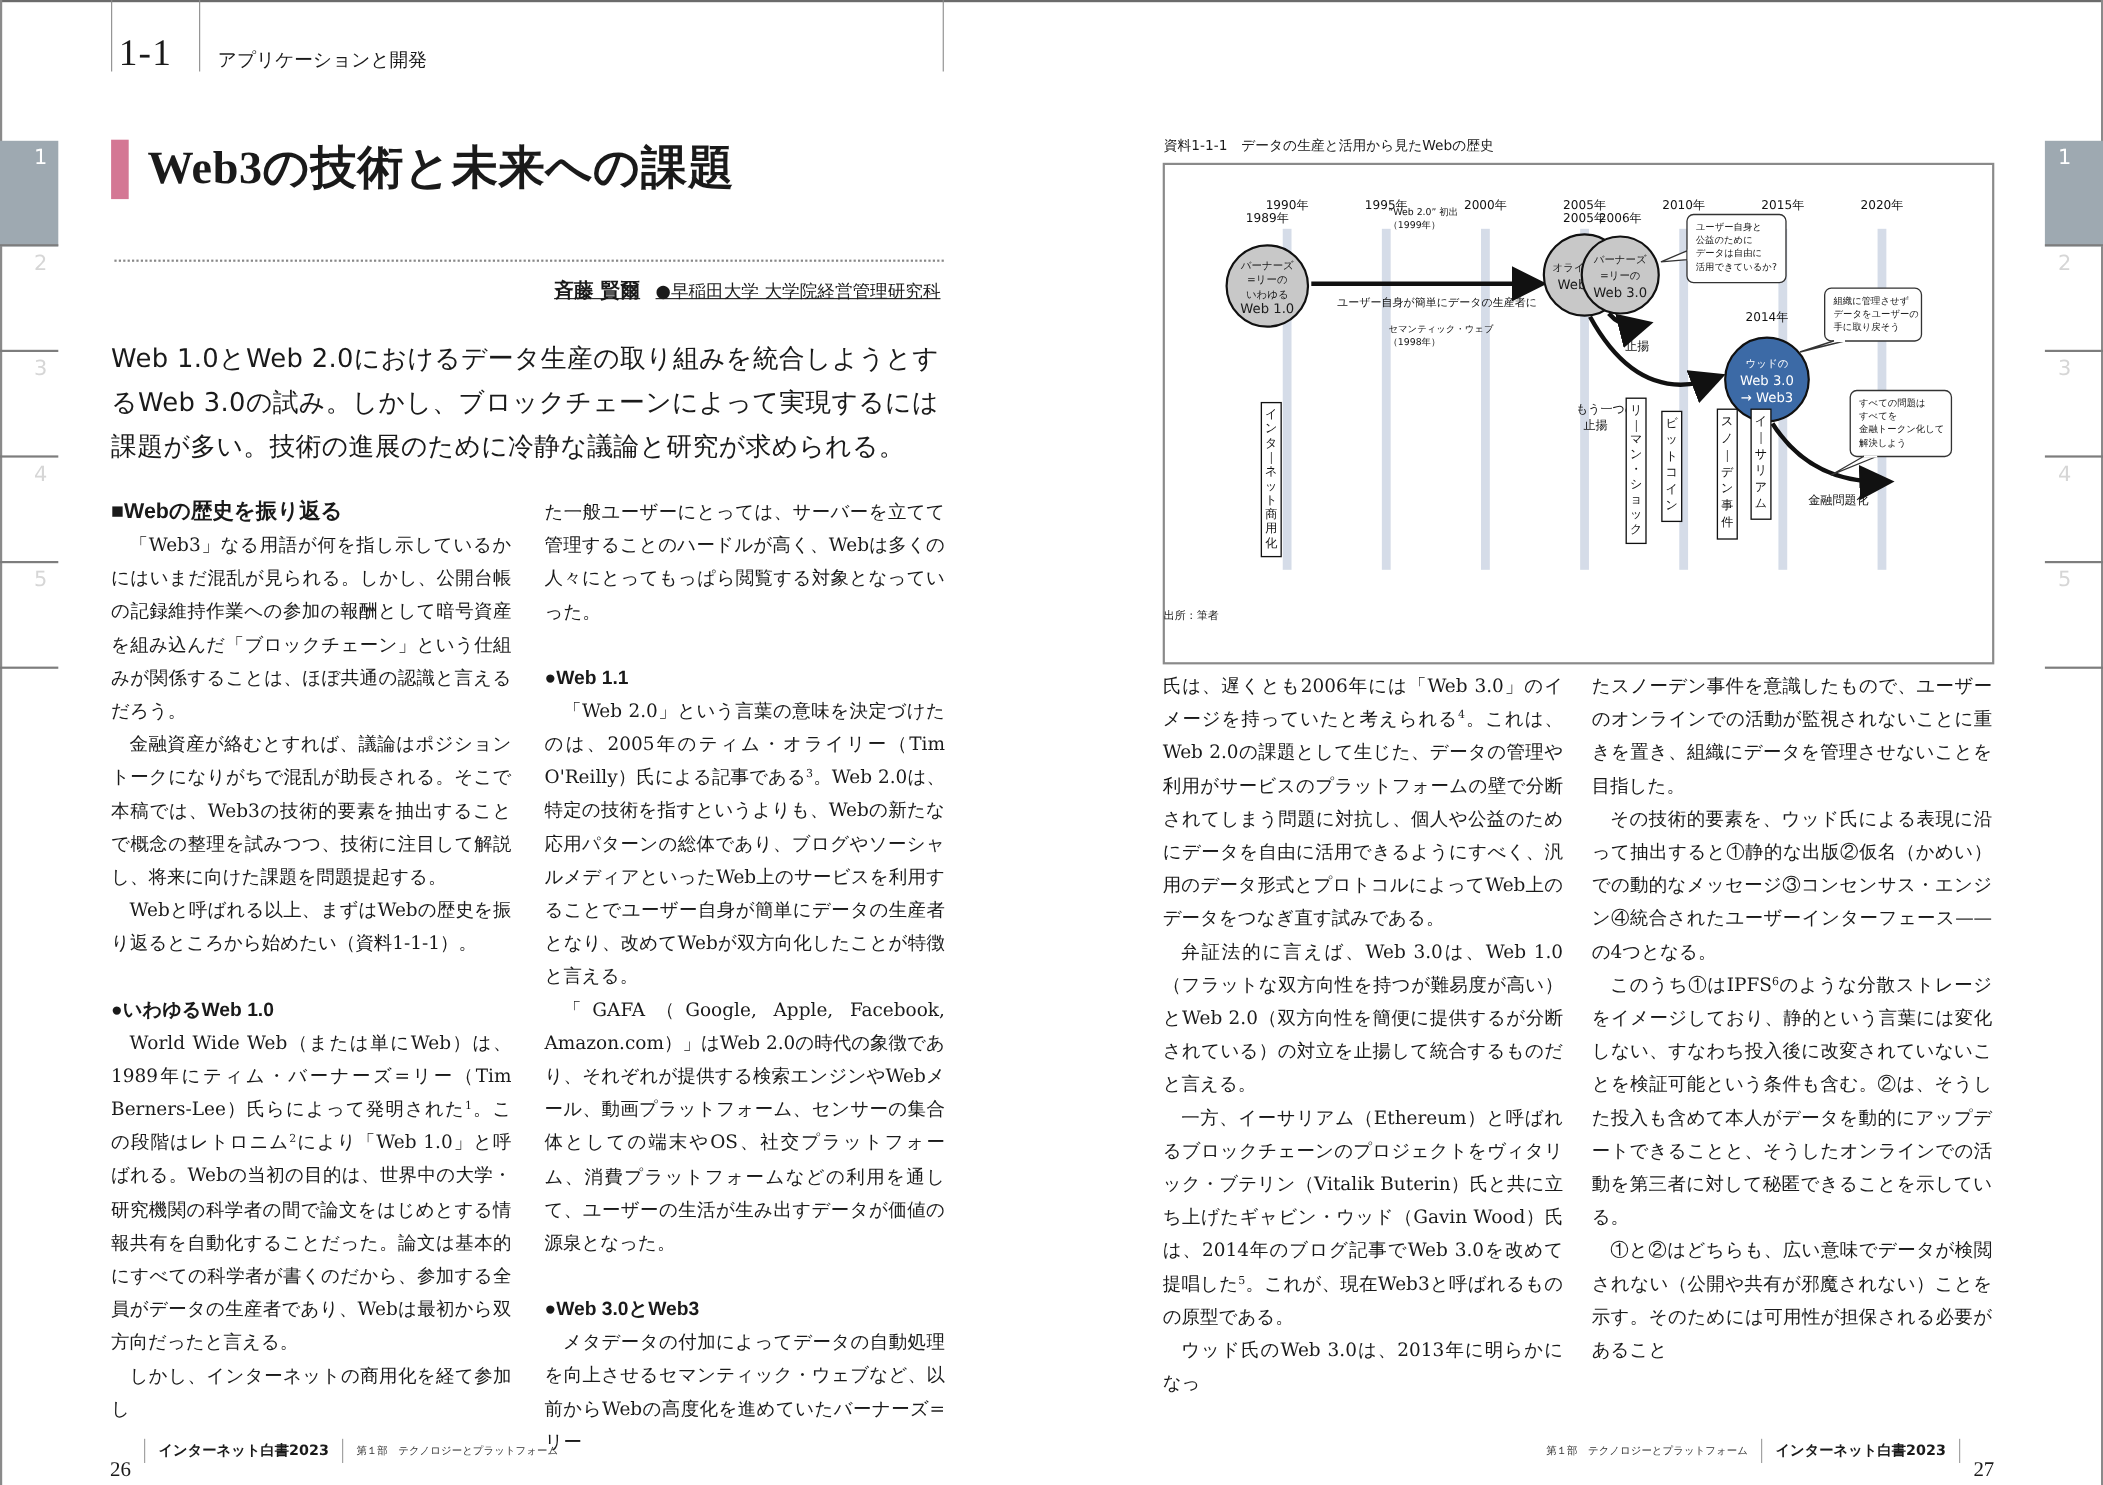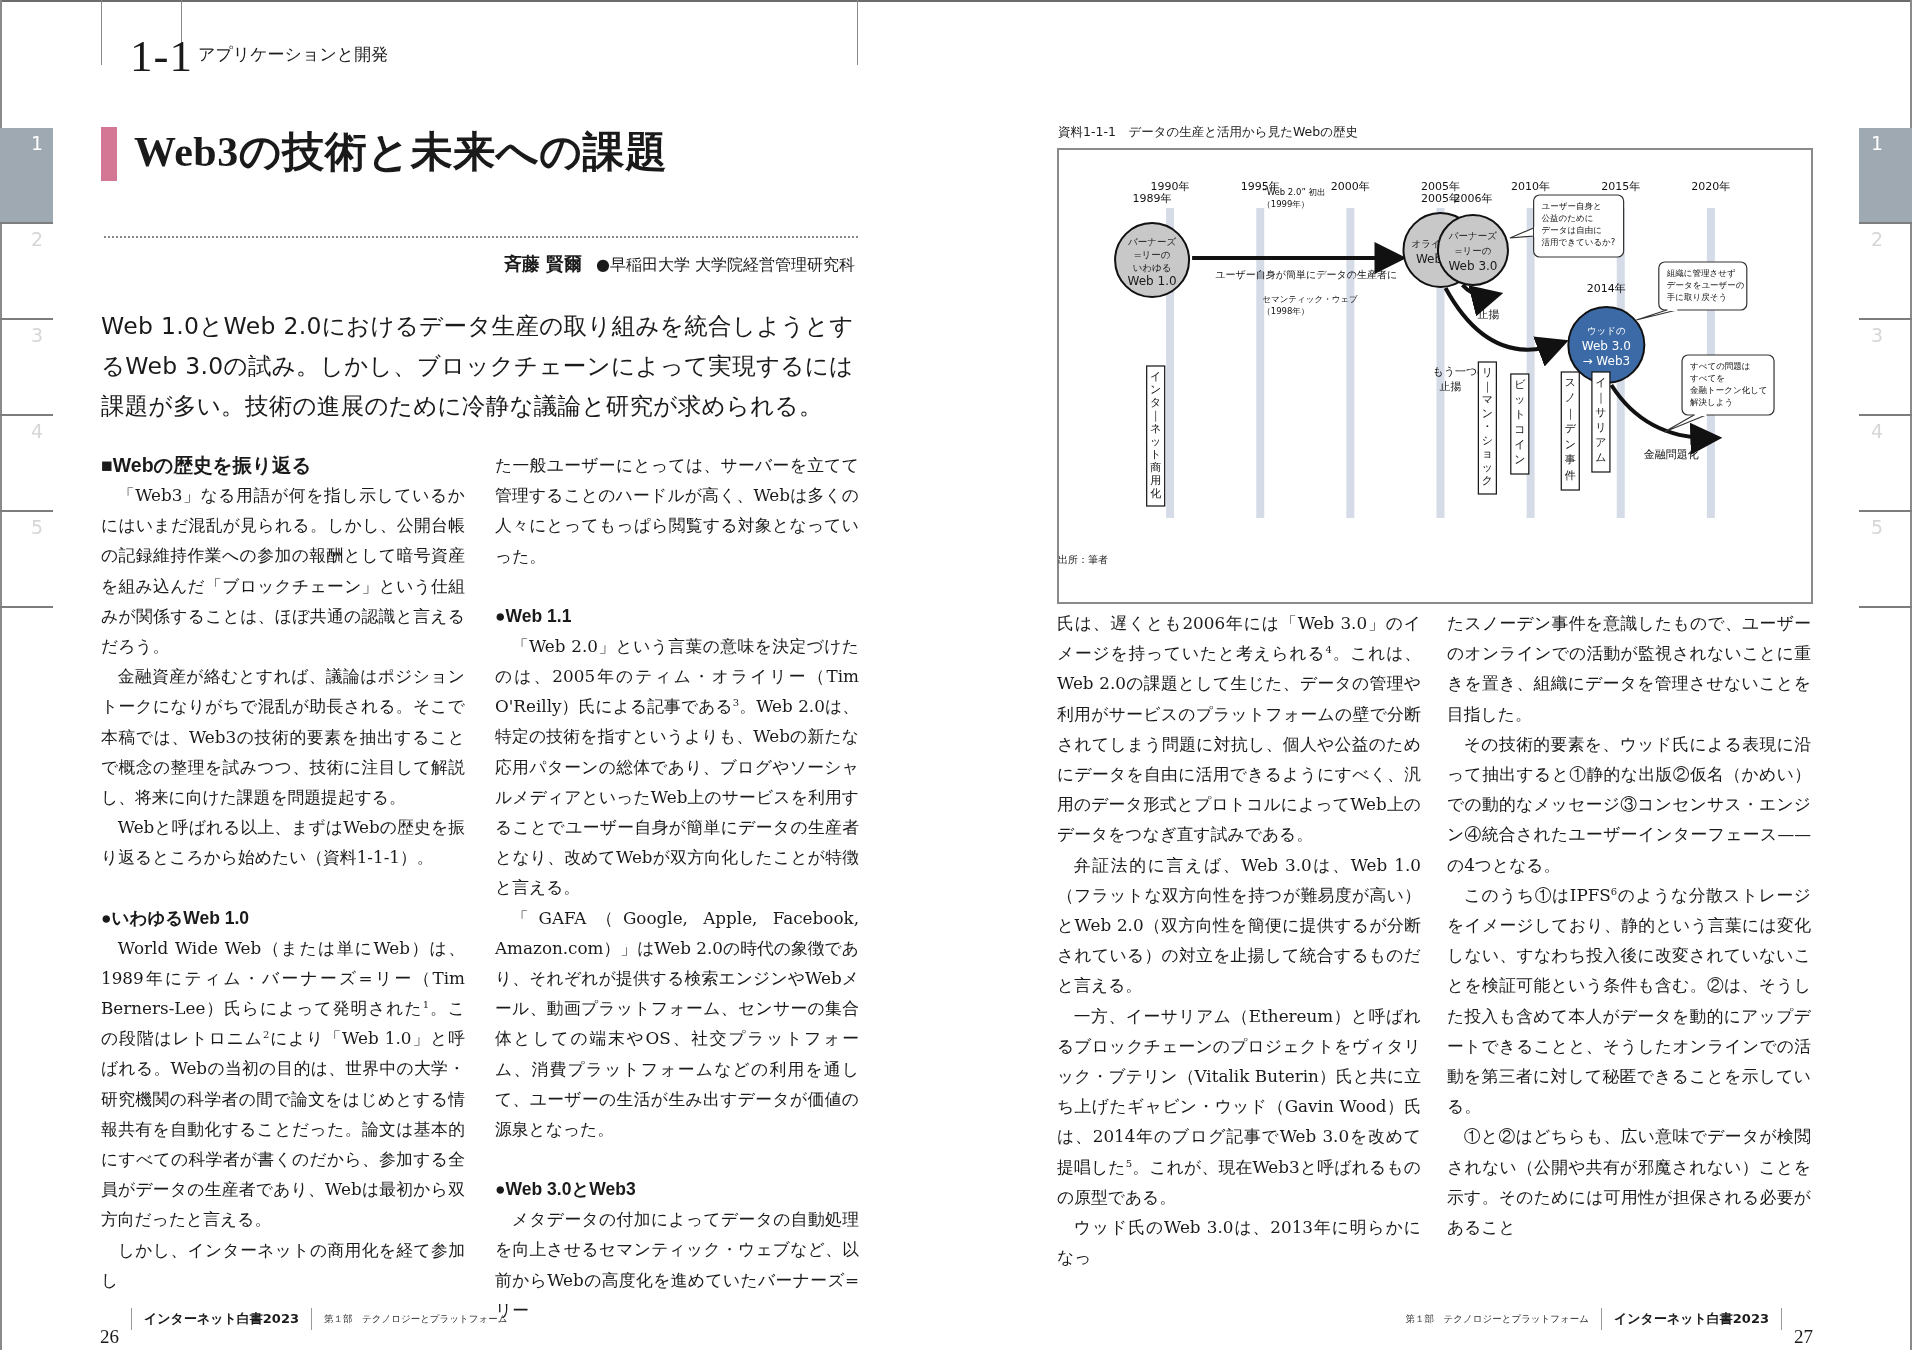--- a/index.html
+++ b/index.html
@@ -7,35 +7,35 @@
        font-family:"DejaVu Serif","Liberation Serif",serif;color:#1a1a1a;}
   .abs{position:absolute;}
   
   .topline{left:0;top:0;width:1912px;height:2px;background:#6b6b6b;}
   .leftline{left:0;top:0;width:2px;height:1350px;background:#8a8a8a;}
   .rightline{right:0;top:0;width:2px;height:1350px;background:#8a8a8a;}
   .gutter{left:857px;top:0;width:1px;height:65px;background:#8a8a8a;}
   
   .hdr-v1{left:101px;top:0;width:1px;height:65px;background:#8a8a8a;}
   .hdr-v2{left:181px;top:0;width:1px;height:65px;background:#8a8a8a;}
-  .hdr-num{left:130px;top:30px;font-size:45px;font-family:"Liberation Serif",serif;letter-spacing:1px;}
+  .hdr-num{left:108px;top:30px;font-size:34px;font-family:"Liberation Serif",serif;letter-spacing:1px;}
   .hdr-sec{left:198px;top:43px;font-size:17px;font-family:"DejaVu Sans",sans-serif;}
   
   .tabs{width:53px;}
   .tab{position:absolute;left:0;width:53px;height:94px;border-bottom:2px solid #7d7d7d;
        font-family:"DejaVu Sans",sans-serif;font-size:19px;color:#d6d6d6;}
   .tab span{position:absolute;top:4px;}
   .tab.active{background:#9ea9b1;color:#fff;}
   .tabs.left .tab span{right:10px;}
   .tabs.right .tab span{left:12px;}
   
   .title-bar{left:101px;top:127px;width:16px;height:54px;background:#d47794;}
   .title{left:134px;top:124px;font-size:42px;font-family:"Liberation Serif","DejaVu Serif",serif;font-weight:bold;letter-spacing:0.5px;}
   .dotrule{left:104px;top:236px;width:754px;height:0;border-top:2px dotted #888;}
-  .author{right:1057px;top:252px;font-size:16px;}
+  .author{right:1057px;top:252px;font-size:16px;text-decoration:underline;}
   .author b{font-size:18px;font-weight:bold;margin-right:14px;}
   .lead{left:101px;top:306px;width:760px;font-size:23.5px;line-height:40px;font-weight:normal;
         font-family:"DejaVu Sans","Liberation Sans",sans-serif;letter-spacing:0.3px;}
   
   .col{width:364px;font-size:16.8px;line-height:30.2px;text-align:justify;}
   .col p{margin:0;text-indent:1em;}
   .col p.noindent{text-indent:0;}
   .col h3{margin:0;font-family:Liberation Sans, sans-serif;font-weight:bold;line-height:30px;}
   .col h3.big{font-size:19.5px;}
   .col h3.mid{font-size:17.5px;}

